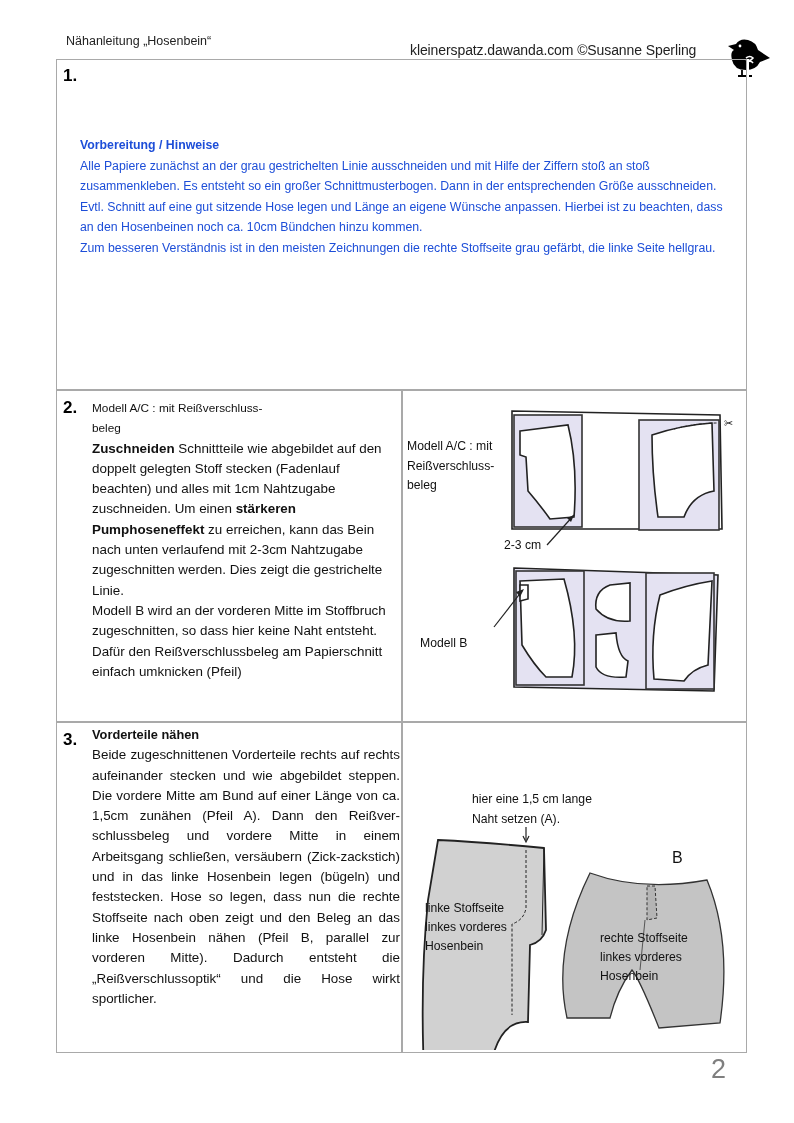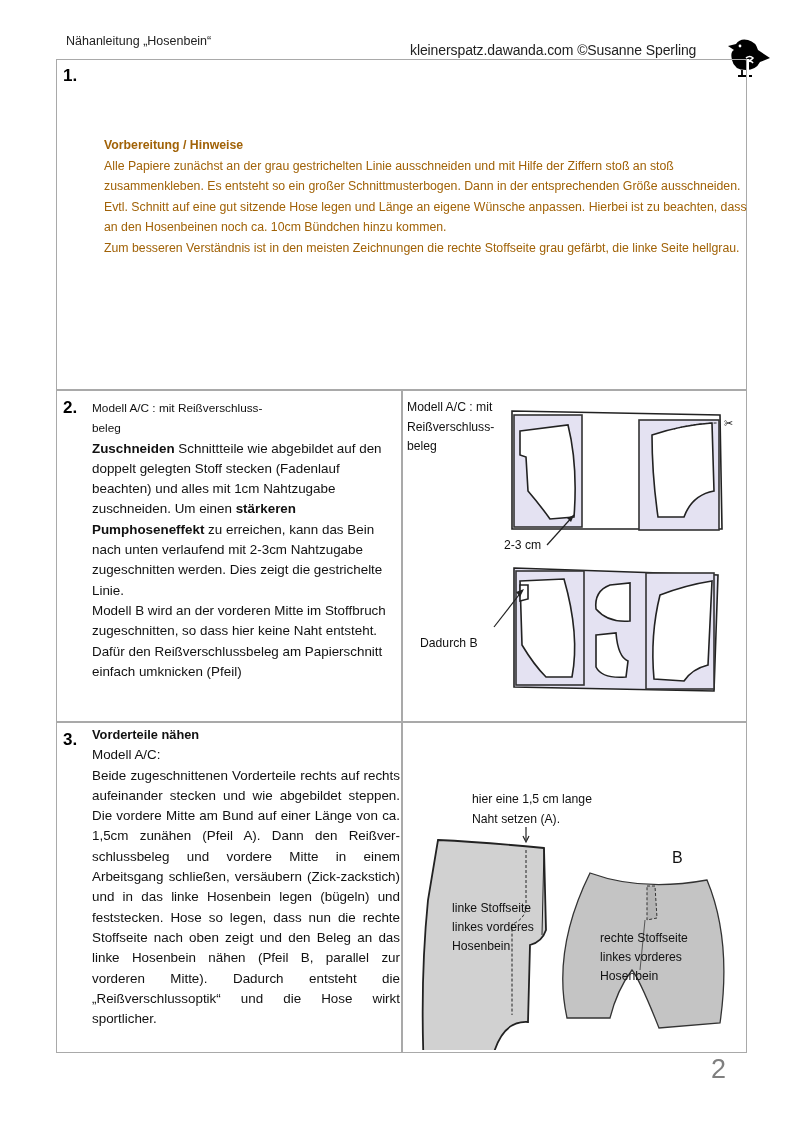--- a/index.html
+++ b/index.html
@@ -6,21 +6,21 @@
   body { width: 794px; height: 1123px; position: relative; overflow: hidden;
          font-family: "Liberation Sans", sans-serif; color: #111; }
   .hdr-left { position: absolute; left: 66px; top: 34px; font-size: 12.5px; color: #222; }
   .hdr-right { position: absolute; left: 410px; top: 32px; font-size: 14px; color: #222; letter-spacing: -0.1px; margin-top: 10px; }
   .bird { position: absolute; left: 722px; top: 36px; width: 52px; height: 48px; }
   .tbl { position: absolute; left: 56px; top: 59px; width: 691px; height: 994px;
          border: 1.5px solid #a9a9a9; box-sizing: border-box; }
   .hline { position: absolute; height: 1.5px; background: #a9a9a9; }
   .vline { position: absolute; width: 1.5px; background: #a9a9a9; }
   .num { position: absolute; font-weight: bold; font-size: 17px; color: #000; }
-  .p1 { position: absolute; left: 104px; top: 135px; width: 650px; font-size: 12.3px; line-height: 20.5px; color: #a16207; }
+  .p1 { position: absolute; left: 80px; top: 135px; width: 650px; font-size: 12.3px; line-height: 20.5px; color: #1d4ed8; }
   .p1 .h { font-weight: bold; }
   .col-left { position: absolute; left: 92px; width: 308px; font-size: 13.4px; line-height: 20.3px; color: #111; }
   .col-left .small { font-size: 11.8px; }
   .col-left b { font-weight: bold; }
   .lbl { position: absolute; font-size: 12.2px; line-height: 19.5px; color: #111; }
   .pagenum { position: absolute; left: 711px; top: 1054px; font-size: 27px; color: #7f7f7f; }
   svg { display: block; }
 </style>
 </head>
 <body>
@@ -51,27 +51,27 @@
 </div>
 
 <div class="num" style="left:63px; top:398px;">2.</div>
 <div class="col-left" style="top:398px;">
   <div class="small">Modell A/C : mit Reißverschluss-</div>
   <div class="small">beleg</div>
   <div><b>Zuschneiden</b><span> Schnittteile wie abgebildet auf den doppelt gelegten Stoff stecken (Fadenlauf beachten) und alles mit 1cm Nahtzugabe zuschneiden. Um einen </span><b>stärkeren Pumphoseneffekt</b><span> zu erreichen, kann das Bein nach unten verlaufend mit 2-3cm Nahtzugabe zugeschnitten werden. Dies zeigt die gestrichelte Linie.</span></div>
   <div style="margin-top:0;">Modell B wird an der vorderen Mitte im Stoffbruch zugeschnitten, so dass hier keine Naht entsteht. Dafür den Reißverschlussbeleg am Papierschnitt einfach umknicken (Pfeil)</div>
 </div>
 
-<div class="lbl" style="left:407px; top:398px;">
+<div class="lbl" style="left:407px; top:437px;">
   <div>Modell A/C : mit</div>
   <div>Reißverschluss-</div>
   <div>beleg</div>
 </div>
 <div class="lbl" style="left:504px; top:536px;">2-3 cm</div>
-<div class="lbl" style="left:420px; top:634px;">Dadurch B</div>
+<div class="lbl" style="left:420px; top:634px;">Modell B</div>
 
 <svg style="position:absolute; left:402px; top:395px;" width="346" height="320">
 
   <g stroke="#222" stroke-width="1.6" fill="none">
     <path d="M110 16 L318 20 L320 134 L110 134 Z" fill="#fff"></path>
     <rect x="112" y="20" width="68" height="112" fill="#e4e2f2" stroke="#333"></rect>
     <rect x="237" y="25" width="80" height="110" fill="#e4e2f2" stroke="#333"></rect>
     <path d="M118 36 L166 30 Q176 70 172 122 L148 124 Q138 110 126 96 L124 62 L118 60 Z" fill="#fff"></path>
     <path d="M250 40 Q280 30 310 28 L312 96 Q290 100 282 122 L256 122 Q250 80 250 40 Z" fill="#fff"></path>
     <path d="M272 34 Q295 28 316 28" stroke-dasharray="3,2" stroke-width="1"></path>
@@ -90,21 +90,20 @@
     <path d="M194 240 L214 238 Q216 262 226 266 L224 282 Q200 284 194 272 Z" fill="#fff"></path>
     <path d="M258 200 Q284 190 310 186 L306 270 Q290 274 282 286 L252 284 Q248 240 258 200 Z" fill="#fff"></path>
   </g>
   <line x1="92" y1="232" x2="120" y2="196" stroke="#222" stroke-width="1.2"></line>
   <path d="M122 194 L114 197 L118 202 Z" fill="#222"></path>
 </svg>
 
 <div class="num" style="left:63px; top:730px;">3.</div>
 <div class="col-left" style="top:725px;">
   <div style="font-weight:bold; font-size:12.8px;">Vorderteile nähen</div>
-  <div>Modell  A/C:</div>
   <div style="text-align:justify;">Beide zugeschnittenen Vorderteile rechts auf rechts aufeinander stecken und wie abgebildet steppen. Die vordere Mitte am Bund auf einer Länge von ca. 1,5cm zunähen (Pfeil A). Dann den Reißver-schlussbeleg und vordere Mitte in einem Arbeitsgang schließen, versäubern (Zick-zackstich) und in das linke Hosenbein legen (bügeln) und feststecken. Hose so legen, dass nun die rechte Stoffseite nach oben zeigt und den Beleg an das linke Hosenbein nähen (Pfeil B, parallel zur vorderen Mitte). Dadurch entsteht die „Reißverschlussoptik“ und die Hose wirkt sportlicher.</div>
 </div>
 
 <svg style="position:absolute; left:402px; top:780px;" width="346" height="270">
   <g>
     <path d="M36 60 Q80 62 142 68 L144 150 Q140 162 128 165 L126 242 Q96 240 88 290 L22 292 Q18 200 26 120 Z" fill="#d1d1d1" stroke="#222" stroke-width="1.8"></path>
     <path d="M124 70 L124 128 Q122 140 110 144 L110 235" stroke="#222" stroke-width="1" stroke-dasharray="3,2" fill="none"></path>
     <path d="M142 68 L140 155" stroke="#222" stroke-width="1" fill="none"></path>
   </g>
   <line x1="124" y1="47" x2="124" y2="60" stroke="#222" stroke-width="1.2"></line>
@@ -113,21 +112,21 @@
     <path d="M188 93 Q240 112 305 100 Q330 160 318 243 L257 248 Q238 200 230 190 Q215 210 208 238 L165 238 Q150 170 188 93 Z" fill="#c4c4c4" stroke="#333" stroke-width="1.3"></path>
     <path d="M245 106 L253 106 L255 138 L245 140 Z" fill="#b4b4b4" stroke="#333" stroke-width="1" stroke-dasharray="3,2"></path>
     <path d="M243 140 L238 190" stroke="#555" stroke-width="1" fill="none"></path>
   </g>
 </svg>
 <div class="lbl" style="left:472px; top:790px;">
   <div>hier eine 1,5 cm lange</div>
   <div>Naht setzen (A).</div>
 </div>
 <div class="lbl" style="left:672px; top:848px; font-size:16px;">B</div>
-<div class="lbl" style="left:444px; top:899px; line-height:19px;padding-left:8px;">
+<div class="lbl" style="left:425px; top:899px; line-height:19px;">
   <div>linke Stoffseite</div>
   <div>linkes vorderes</div>
   <div>Hosenbein</div>
 </div>
 <div class="lbl" style="left:600px; top:929px; width:130px; text-align:left; line-height:19px;">
   <div>rechte Stoffseite</div>
   <div>linkes vorderes</div>
   <div>Hosenbein</div>
 </div>
 

